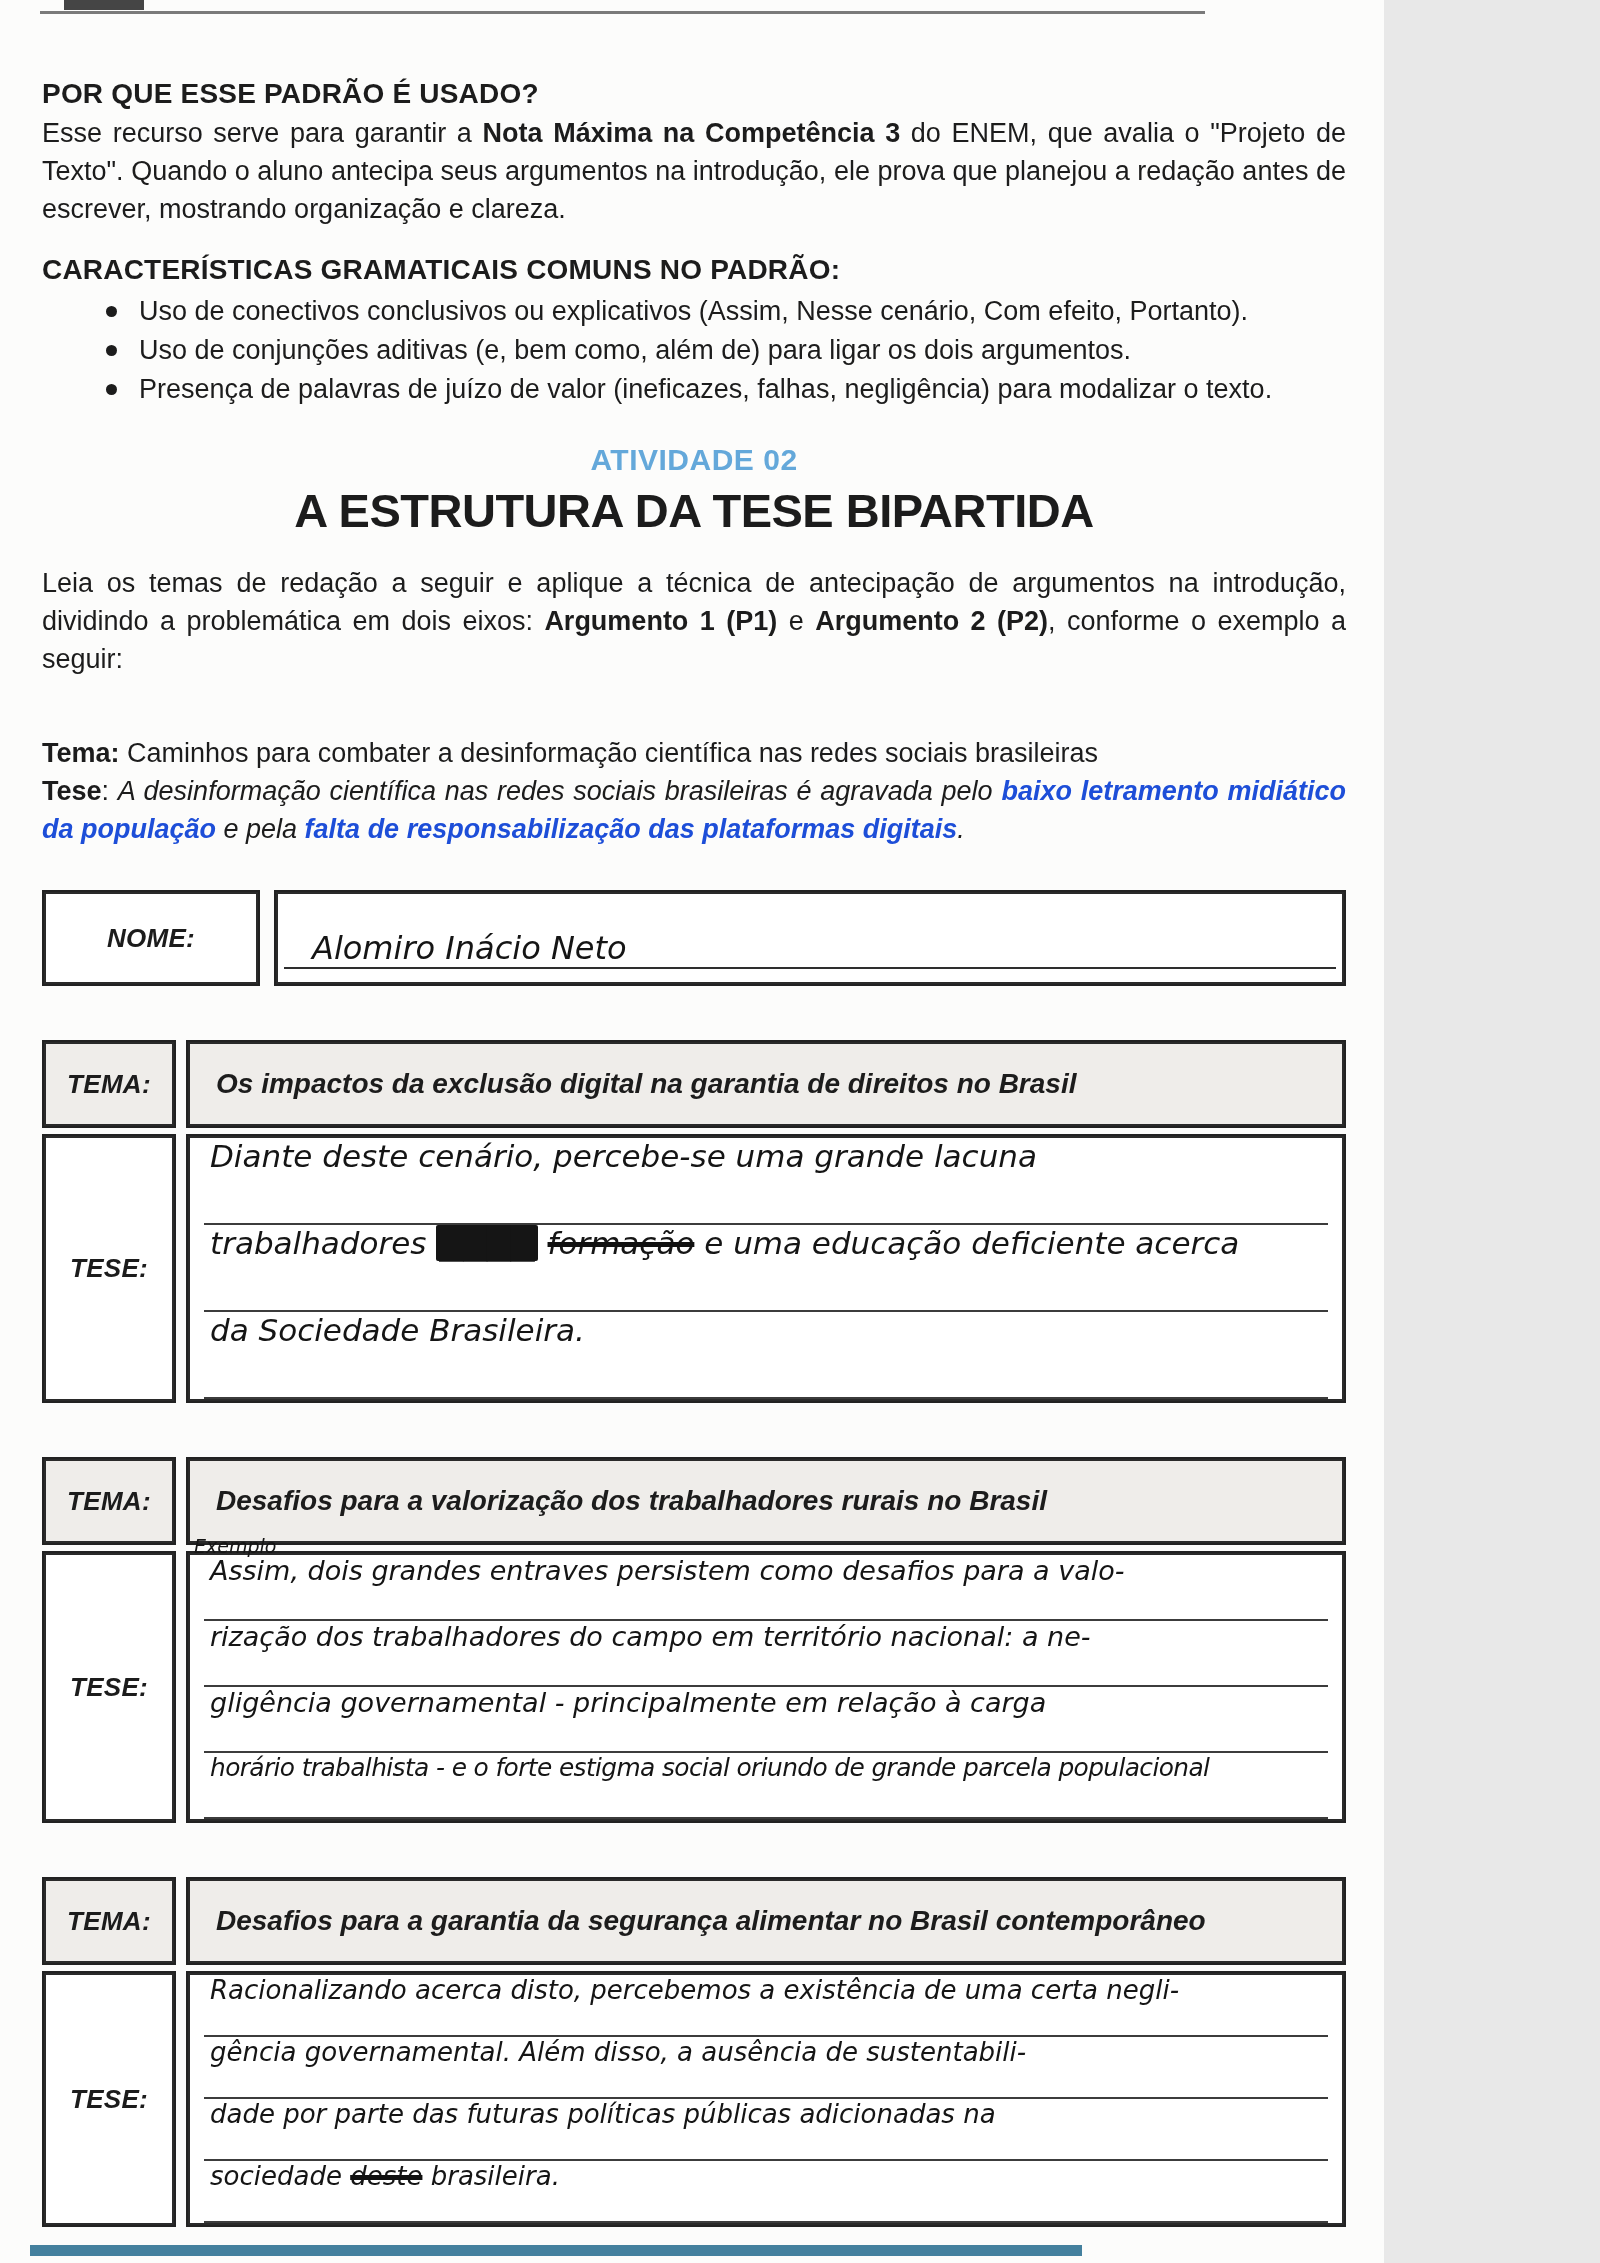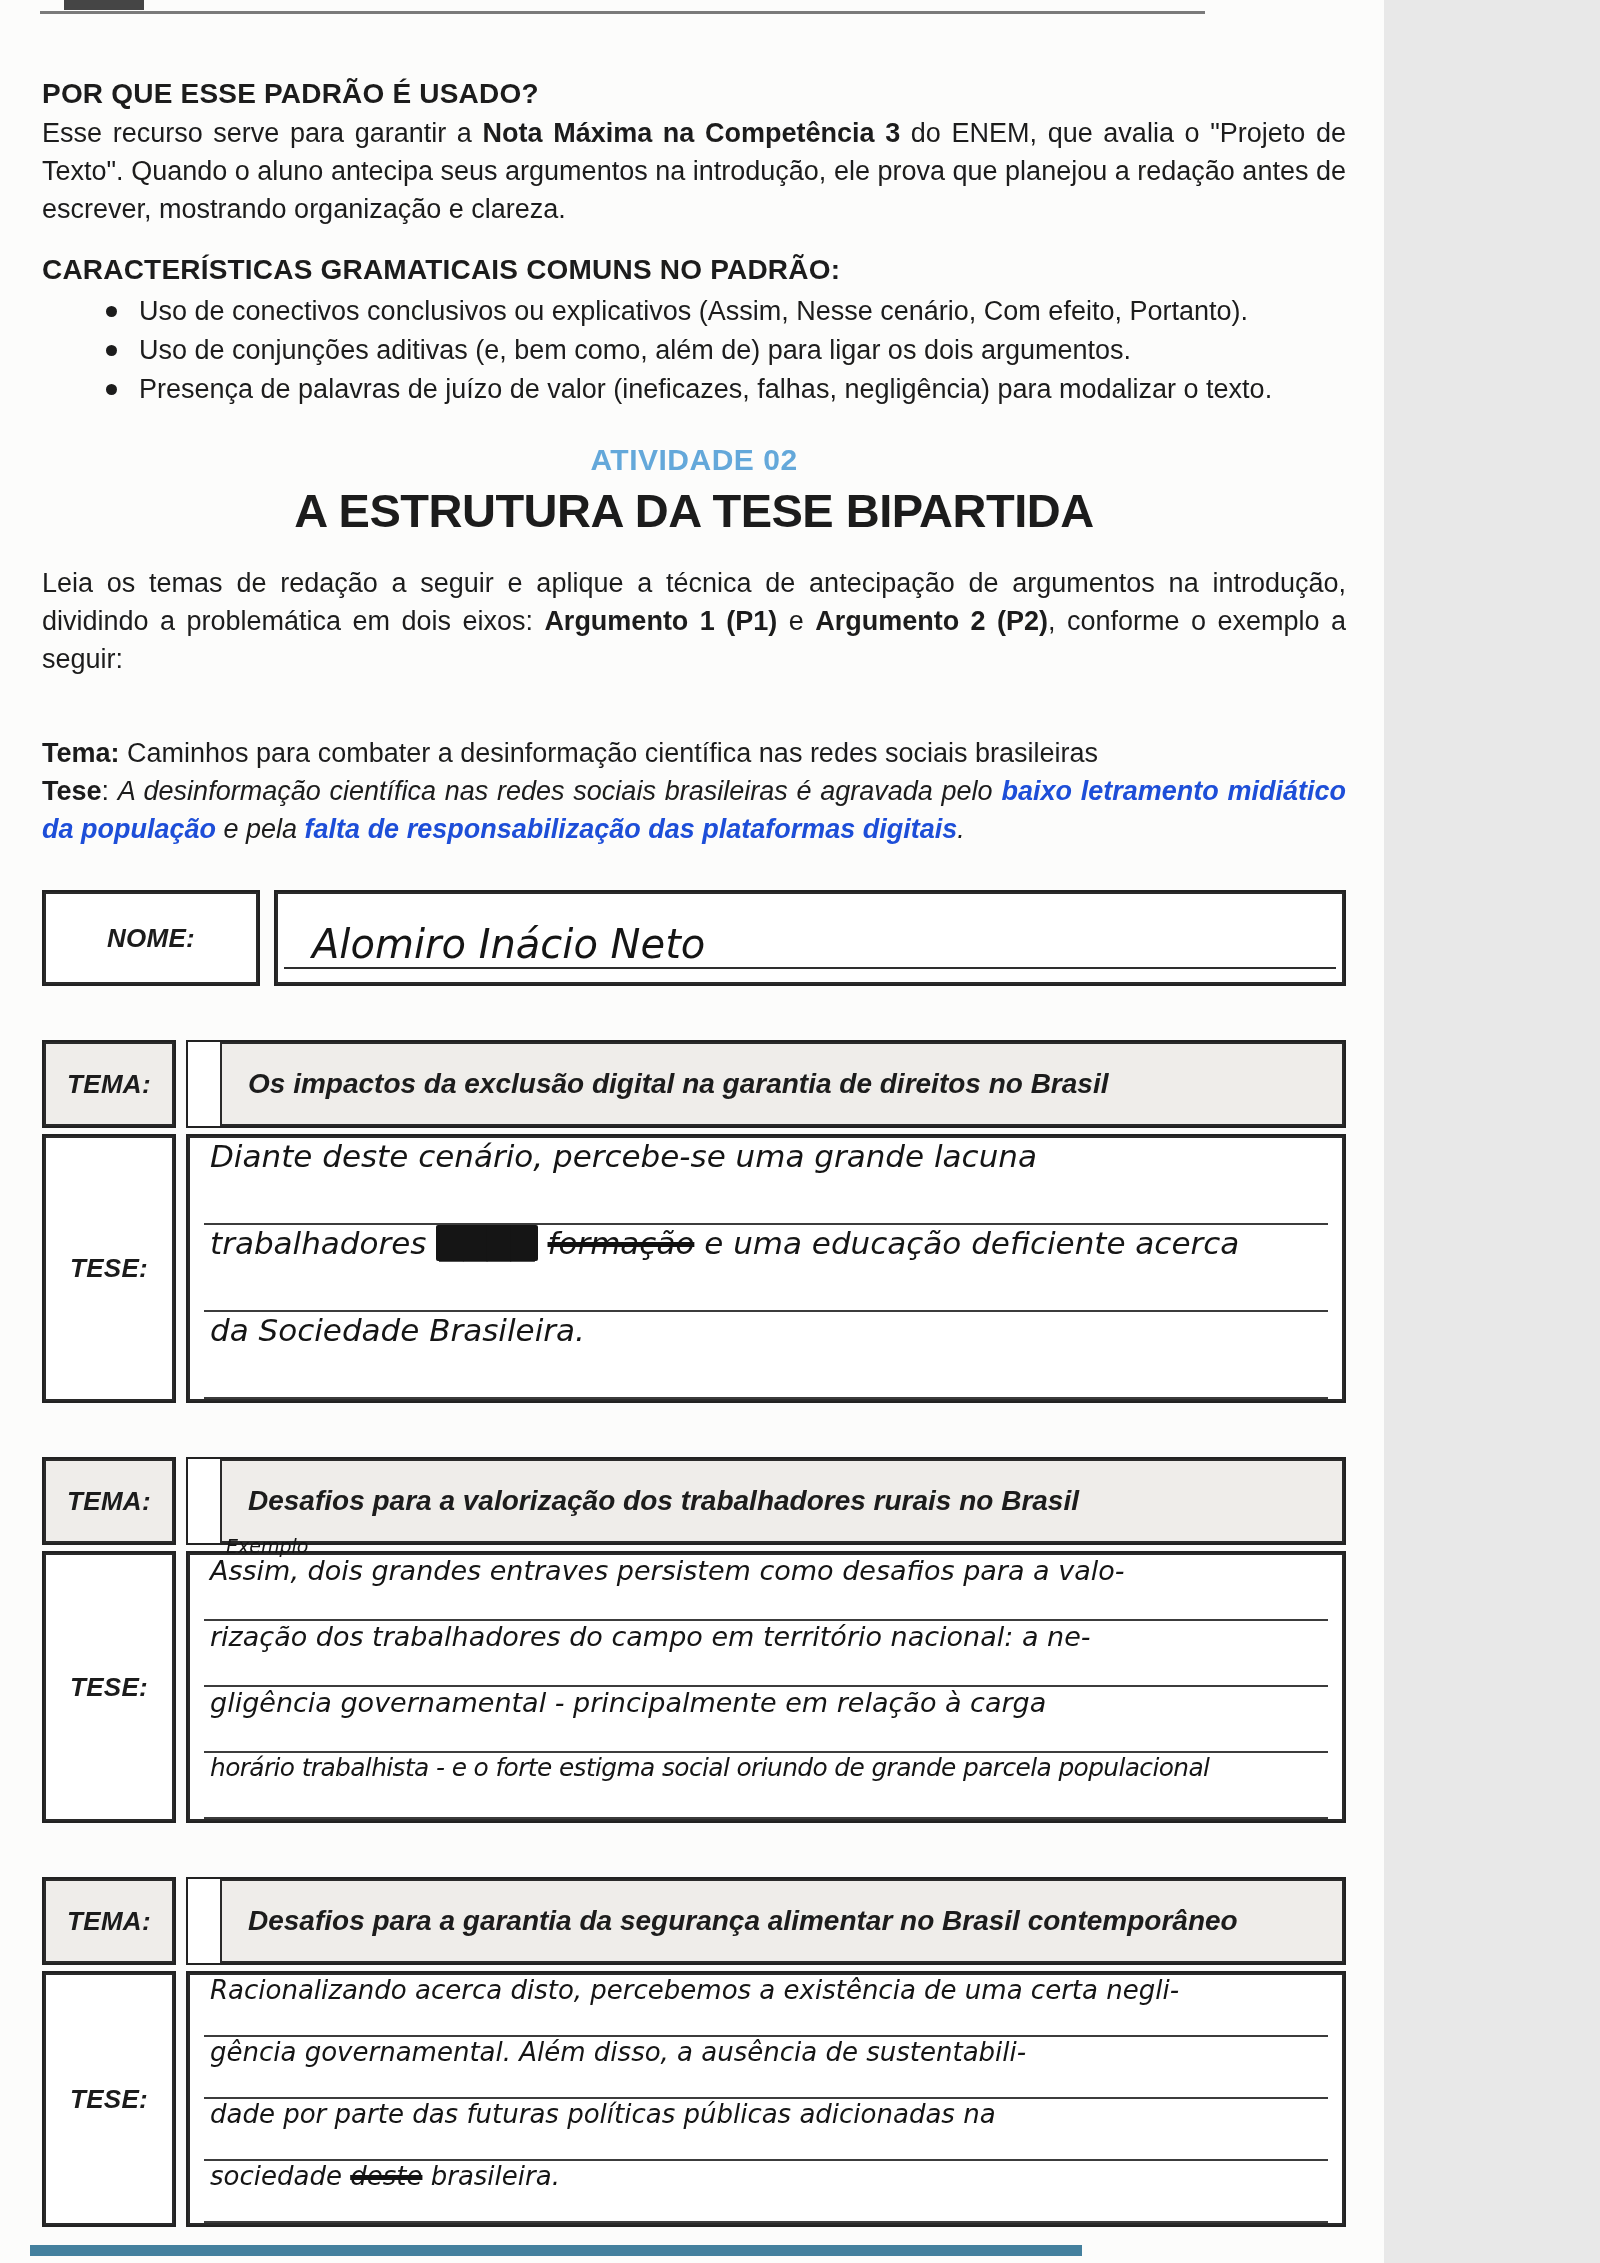--- a/index.html
+++ b/index.html
@@ -35,27 +35,27 @@
   .db>.in{border:2px solid #2a2a2a;height:100%;box-sizing:border-box;background:#fff;position:relative;}
   .lab{width:134px;flex:none;}
   .con{flex:1;}
   .cent{display:flex;align-items:center;justify-content:center;}
   .lbl{font-size:26px;font-weight:bold;font-style:italic;letter-spacing:.3px;}
 
   .nome-row{display:flex;gap:14px;margin-top:42px;height:96px;}
   .nome-row .lab{width:218px;}
   .name-rule{position:absolute;left:6px;right:6px;bottom:13px;border-top:2.5px solid #2e2e2e;}
   .hw{font-family:"DejaVu Sans",sans-serif;font-style:italic;color:#151515;}
-  .name{position:absolute;left:34px;bottom:15px;font-size:40px;}
+  .name{position:absolute;left:34px;bottom:15px;font-size:32px;}
 
   .wtable{margin-top:54px;}
   .trow{display:flex;gap:10px;align-items:stretch;}
   .trow+.trow{margin-top:6px;}
   .tema-bg{background:#efedea !important;}
-  .tema-in{display:flex;align-items:center;padding:0 26px;min-height:84px;margin-left:32px;}
+  .tema-in{display:flex;align-items:center;padding:0 26px;min-height:84px;}
   .tema-text{font-size:28px;font-weight:bold;font-style:italic;}
   .tese-in{padding:0 14px;}
   .hline{border-bottom:2.5px solid #3c3c3c;display:flex;align-items:flex-start;padding:0 6px 1px 6px;white-space:nowrap;overflow:hidden;}
   .t1h .hline{height:84px;font-size:31px;}
   .t2h .hline{height:63px;font-size:27px;}
   .t3h .hline{height:59px;font-size:26px;}
   .blackout{background:#151515;color:#151515;padding:0 3px;border-radius:2px;}
   .struck{text-decoration:line-through;text-decoration-thickness:5px;text-decoration-color:#111;}
   .annot{position:absolute;left:4px;bottom:-16px;font-size:19px;z-index:3;background:transparent;}
   .squeeze{letter-spacing:-.6px;font-size:.92em;}

